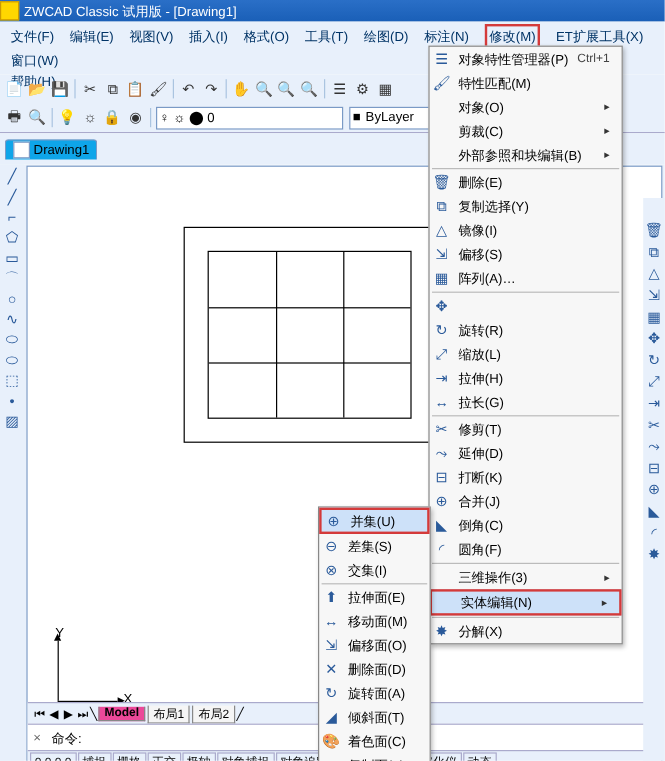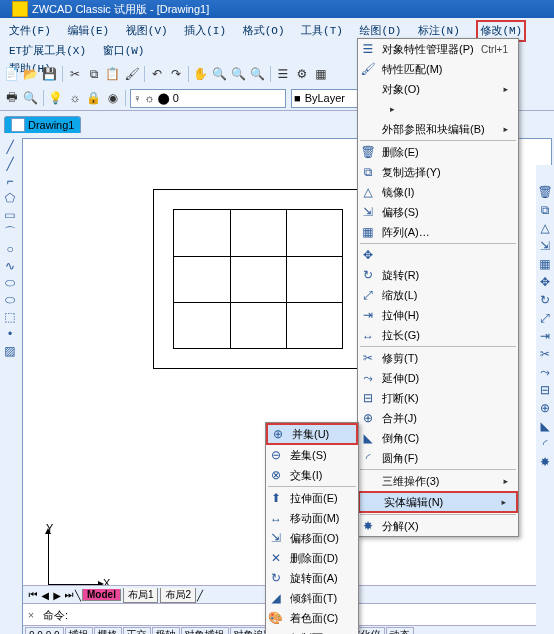--- a/index.html
+++ b/index.html
@@ -1,18 +1,18 @@
 <!DOCTYPE html>
 <html><head>
 <meta charset="utf-8">
 <style>
   html,body{margin:0;padding:0;font-family:"Microsoft YaHei","SimSun",sans-serif;font-size:11px;background:#fff;width:554px;height:634px;overflow:hidden;color:#000;}
-  .titlebar{height:18px;background:linear-gradient(#2a6fc7,#1a5fb7);color:#fff;display:flex;align-items:center;padding:0 12px;font-size:11px;}
+  .titlebar{height:18px;background:linear-gradient(#2a6fc7,#1a5fb7);color:#fff;display:flex;align-items:center;padding:0 0;font-size:11px;}
   .titlebar .icon{width:14px;height:14px;background:#ffd700;border:1px solid #cc9900;margin-right:4px;}
-  .menubar{height:40px;background:#e8f0fb;color:#003366;padding:2px 4px;line-height:18px;font-family:Liberation Mono, monospace;}
+  .menubar{height:40px;background:#e8f0fb;color:#003366;padding:2px 4px;line-height:18px;}
   .menubar span{margin:0 5px;display:inline-block;cursor:default;}
   .menubar .hl{border:2px solid #d43a3a;padding:0 2px;}
   .toolbars{background:#e8f0fb;border-bottom:1px solid #aac;}
   .tbrow{height:22px;display:flex;align-items:center;padding:1px 4px;gap:3px;}
   .tbbtn{width:16px;height:16px;display:flex;align-items:center;justify-content:center;font-size:12px;color:#333;}
   .sep{width:1px;height:16px;background:#aac4e0;margin:0 1px;}
   .layerbox{border:1px solid #7a9ac6;height:17px;width:150px;font-size:11px;padding:0 2px;display:flex;align-items:center;background:#fff;margin-right:2px;}
   .bylayerbox{border:1px solid #7a9ac6;height:17px;width:90px;font-size:11px;padding:0 2px;display:flex;align-items:center;background:#fff;}
   .doctab{background:#e8f0fb;height:22px;padding:2px 4px;display:flex;align-items:center;}
   .doctab .tab{border:1px solid #7a9ac6;border-bottom:none;background:#0ea5e9;padding:1px 6px;border-radius:3px 3px 0 0;display:flex;align-items:center;}
@@ -221,20 +221,21 @@
       <div class="micon">🖌</div>
       <span class="label">特性匹配(M)</span>
     </div>
   <div class="item">
       <div class="micon"></div>
       <span class="label">对象(O)</span>
       <span class="arrow">▸</span>
     </div>
   <div class="item">
       <div class="micon"></div>
+      <span class="label">剪裁(C)</span>
       <span class="arrow">▸</span>
     </div>
   <div class="item">
       <div class="micon"></div>
       <span class="label">外部参照和块编辑(B)</span>
       <span class="arrow">▸</span>
     </div>
   <div class="msep"></div>
   <div class="item">
       <div class="micon">🗑</div>

